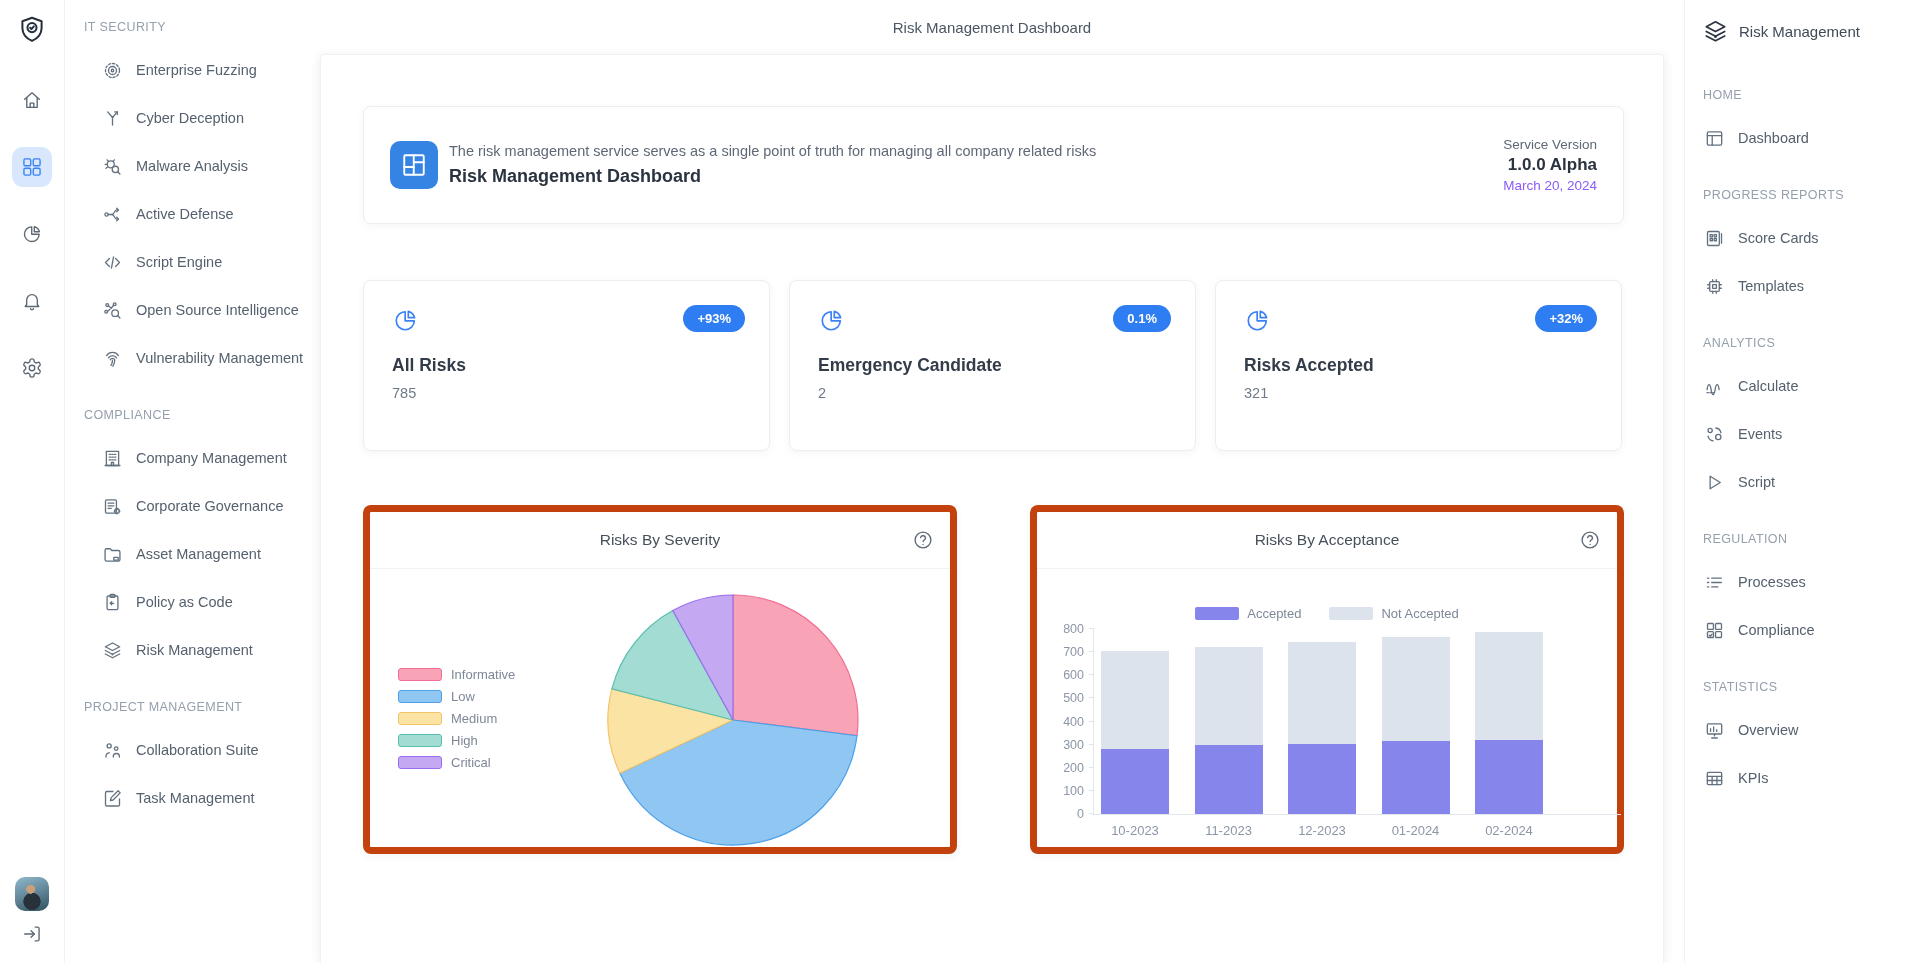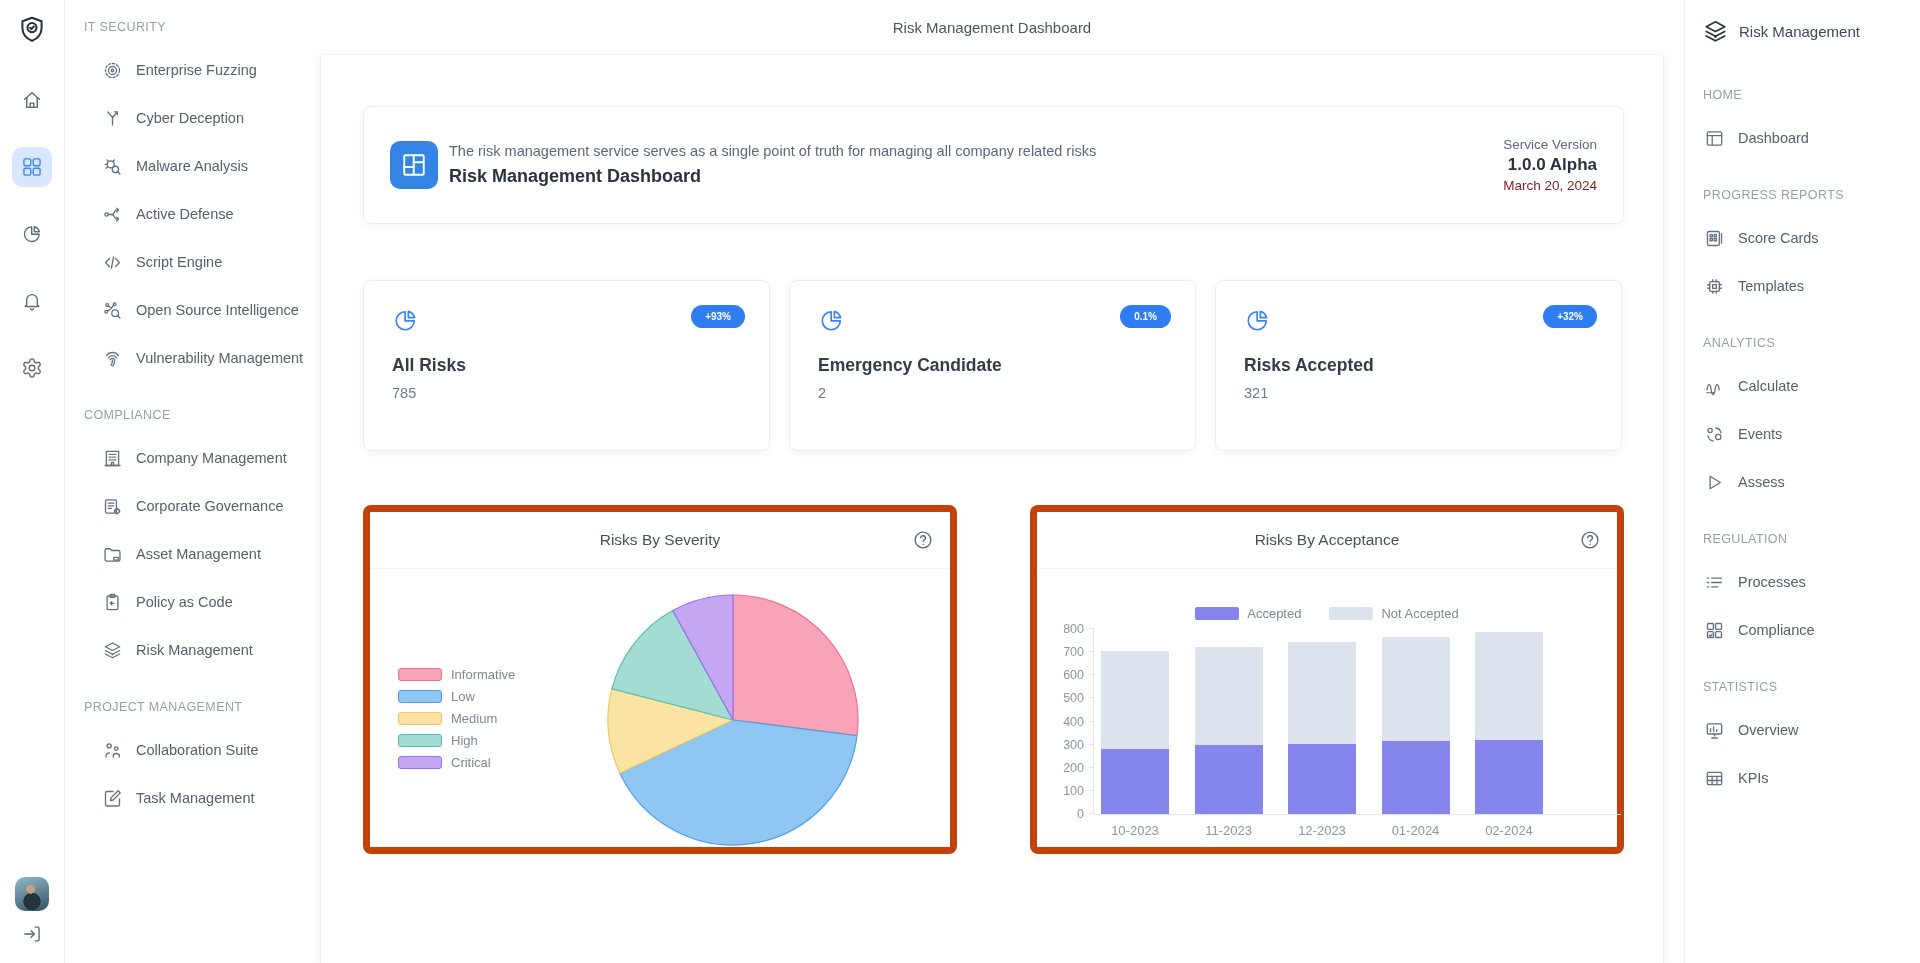--- a/index.html
+++ b/index.html
@@ -55,30 +55,30 @@
       padding:0 26px;box-sizing:border-box;background:#fff}
   .hc-tile{width:48px;height:48px;border-radius:10px;background:#3584e4;display:flex;align-items:center;
       justify-content:center;color:#fff;flex:0 0 auto}
   .hc-tile svg{width:30px;height:30px}
   .hc-text{margin-left:11px}
   .hc-desc{font-size:14.5px;color:#5e6876}
   .hc-title{font-size:18px;font-weight:bold;color:#2b3340;margin-top:7px}
   .hc-right{margin-left:auto;text-align:right}
   .hc-vlabel{font-size:13.5px;color:#5e6876}
   .hc-version{font-size:17px;font-weight:bold;color:#2b3340;margin-top:3px}
-  .hc-date{font-size:13.5px;color:#7f1d1d;margin-top:3px}
+  .hc-date{font-size:13.5px;color:#8b5cf6;margin-top:3px}
 
   
   .stats{position:absolute;left:42px;top:225px;display:flex;gap:19px}
   .stat-card{width:407px;height:171px;border:1px solid #ededf1;border-radius:8px;
       box-shadow:0 2px 8px rgba(40,52,70,.05);position:relative;box-sizing:border-box;
       padding:26px 28px;background:#fff}
   .stat-icon{color:#3b82f6}
   .stat-card .icn svg{width:27px;height:27px}
-  .stat-badge{position:absolute;right:24px;top:24px;background:#2f7df2;color:#fff;font-size:10px;
+  .stat-badge{position:absolute;right:24px;top:24px;background:#2f7df2;color:#fff;font-size:13px;
       font-weight:bold;padding:6px 14px;border-radius:14px}
   .stat-title{margin-top:17px;font-size:17.5px;font-weight:bold;color:#333c49}
   .stat-value{margin-top:9px;font-size:14.5px;color:#6e7a88}
 
   
   .chart-card{position:absolute;top:450px;width:594px;height:349px;border:7px solid #c2410c;border-radius:8px;
       box-shadow:0 2px 8px rgba(40,52,70,.05);box-sizing:border-box;background:#fff}
   #pieCard{left:42px}
   #barCard{left:709px}
   .cc-head{height:56px;display:flex;align-items:center;justify-content:center;border-bottom:1px solid #f1f2f5;
@@ -563,21 +563,21 @@
           </svg>
         </span>
         <span class="nav-label">Events</span>
       </div>
       <div class="nav-item">
         <span class="icn">
           <svg viewBox="0 0 24 24" fill="none" stroke="currentColor" stroke-width="1.5" stroke-linecap="round" stroke-linejoin="round">
             <path d="M7 4.8v14.4L18.6 12z"></path>
           </svg>
         </span>
-        <span class="nav-label">Assess</span>
+        <span class="nav-label">Script</span>
       </div>
       <div class="sec-header">REGULATION</div>
       <div class="nav-item">
         <span class="icn">
           <svg viewBox="0 0 24 24" fill="none" stroke="currentColor" stroke-width="1.5" stroke-linecap="round" stroke-linejoin="round">
             <path d="M8.8 7h11M8.8 12h11M8.8 17h7"></path>
             <path d="M4 7h2M4 12h2M4 17h2" stroke-dasharray="1.4 1.6"></path>
           </svg>
         </span>
         <span class="nav-label">Processes</span>

